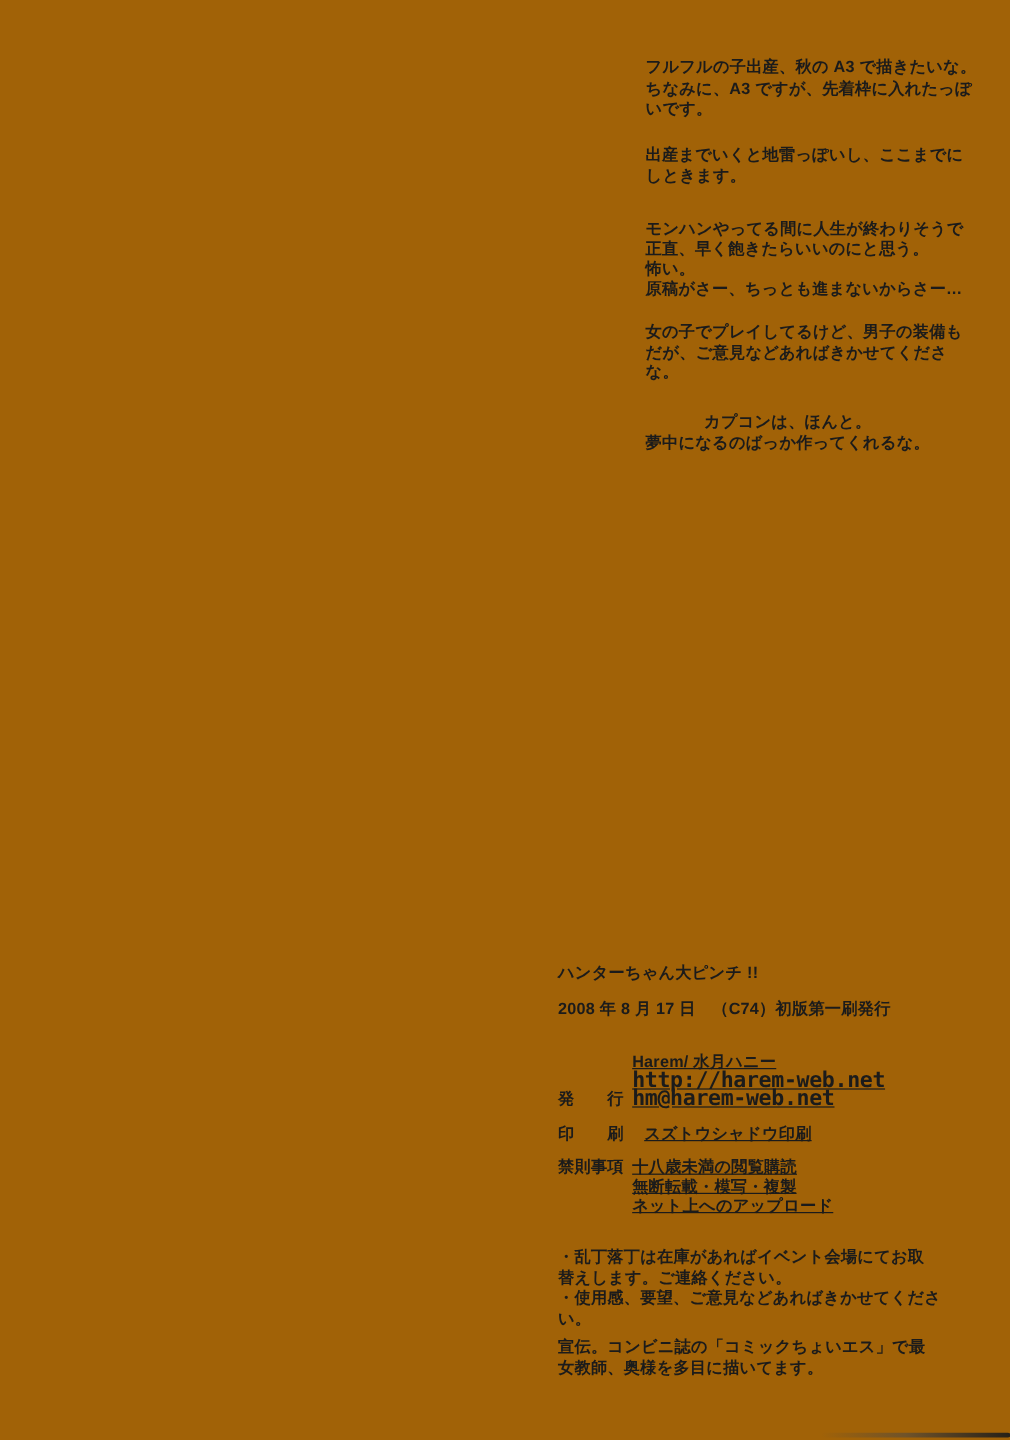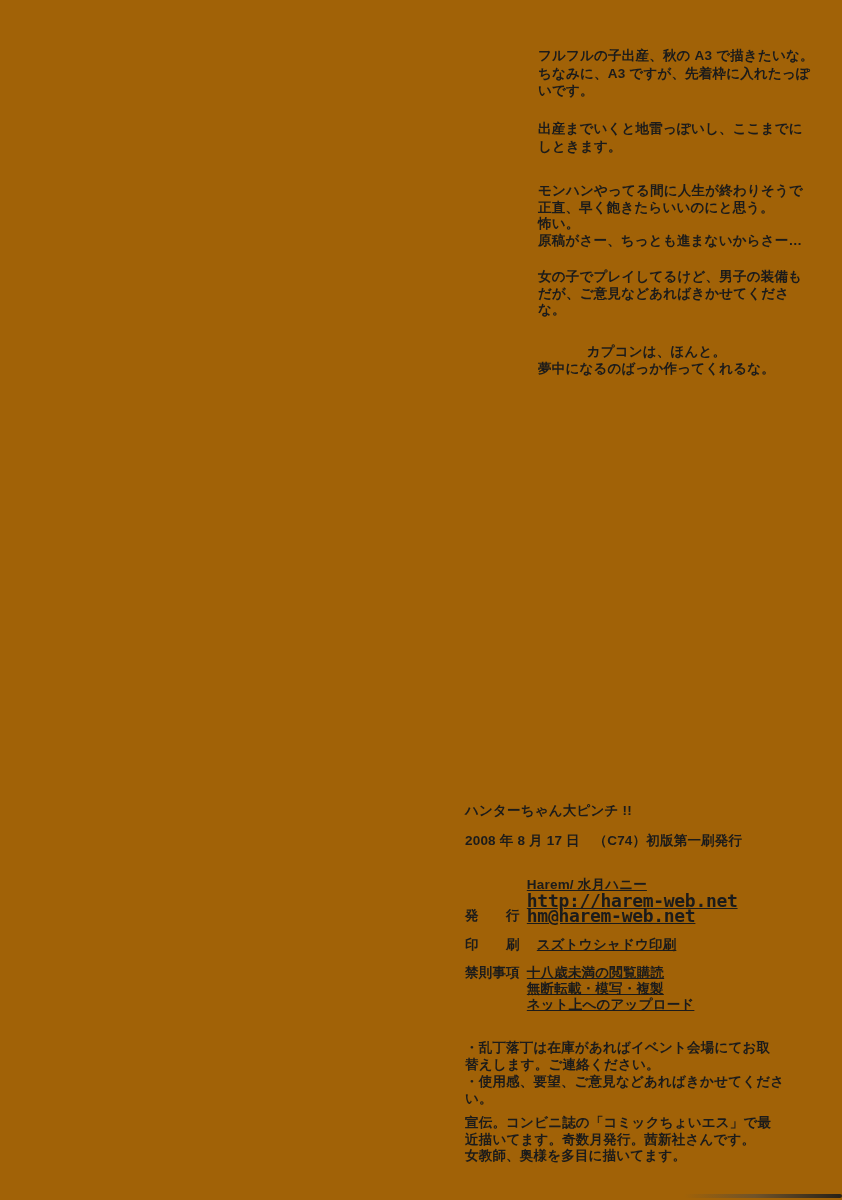--- a/index.html
+++ b/index.html
@@ -139,19 +139,18 @@
 
     <div class="c-abs c-notes">
       <span class="ln">・乱丁落丁は在庫があればイベント会場にてお取</span>
       <span class="ln">替えします。ご連絡ください。</span>
       <span class="ln">・使用感、要望、ご意見などあればきかせてくださ</span>
       <span class="ln">い。</span>
     </div>
 
     <div class="c-abs c-ad">
       <span class="ln">宣伝。コンビニ誌の「コミックちょいエス」で最</span>
-      <span class="ln">近描いてます。奇数月発行。茜新社さんです。</span>
       <span class="ln">女教師、奥様を多目に描いてます。</span>
     </div>
   </section>
 
   <div class="scan-edge"></div>
 </div>
 
 </body></html>

